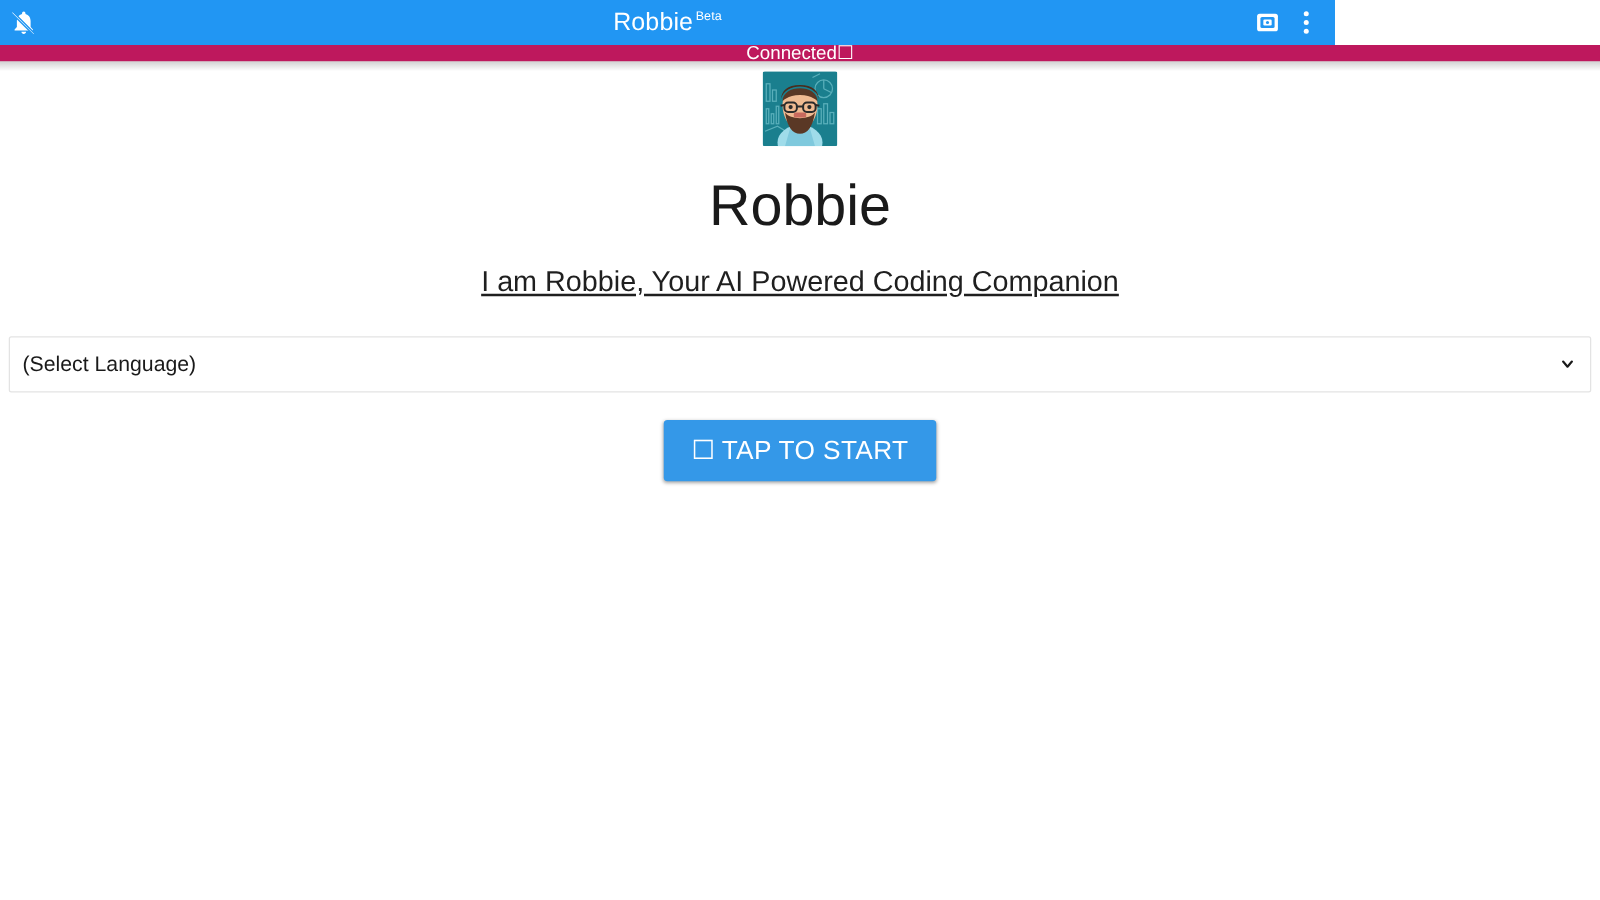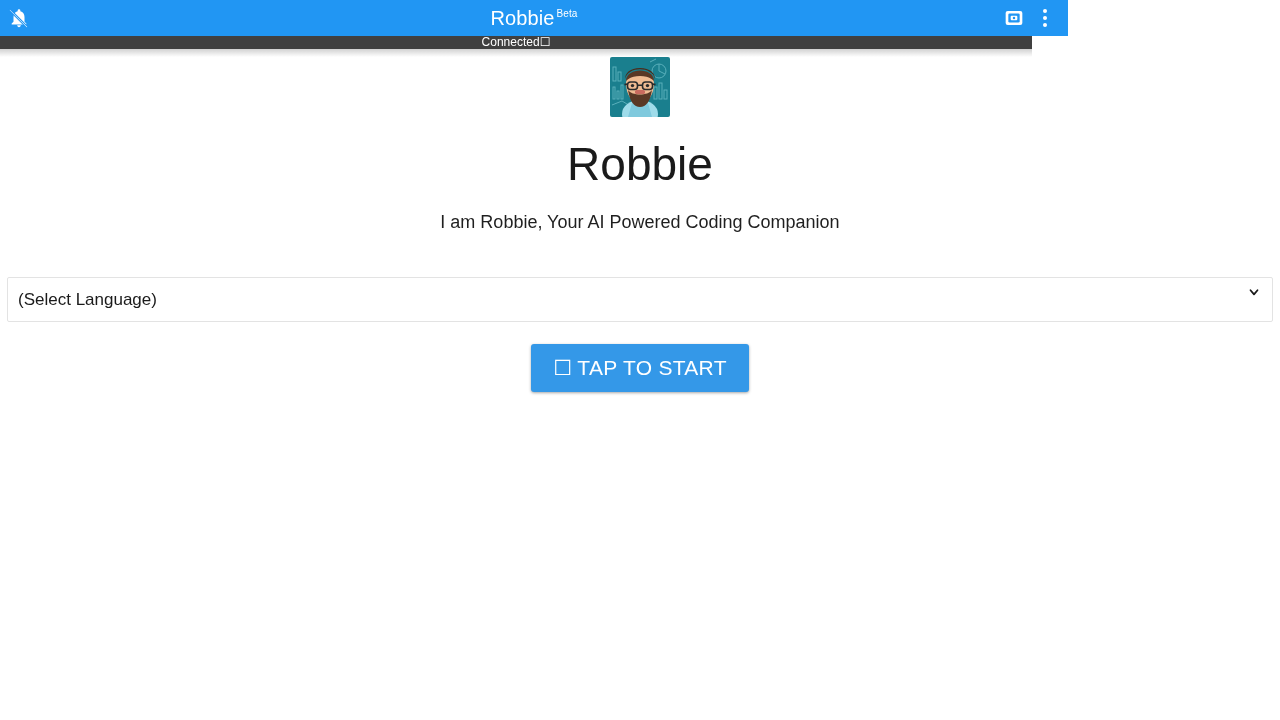--- a/index.html
+++ b/index.html
@@ -54,25 +54,25 @@
   }
   .appbar-title sup {
     font-size: 10px;
     vertical-align: super;
     margin-left: 2px;
   }
 
   
   .status-banner {
     position: relative;
-    width: 1032px;
+    width: 1280px;
     height: 13px;
-    background: #404040;
+    background: #be185d;
     color: #ffffff;
-    font-size: 12px;
+    font-size: 15px;
     line-height: 13px;
     text-align: center;
     white-space: nowrap;
   }
   .status-banner::after {
     content: "";
     position: absolute;
     left: 0; right: 0; top: 13px;
     height: 8px;
     background: linear-gradient(to bottom, rgba(0,0,0,.18), rgba(0,0,0,0));
@@ -101,44 +101,44 @@
   .page-title {
     margin: 22px 0 0 0;
     font-size: 46px;
     font-weight: 400;
     color: #1a1a1a;
     line-height: 1.1;
   }
 
   .page-subtitle {
     margin: 22px 0 0 0;
-    font-size: 18px;
+    font-size: 23px;
     font-weight: 400;
     color: #1f1f1f;
+    text-decoration: underline;
   }
 
   .select-wrap {
     margin: 30px 7px 0 7px;
     position: relative;
   }
   select.language-select {
     -webkit-appearance: none;
     appearance: none;
     width: 100%;
     height: 45px;
     background: #ffffff;
     border: 1px solid #e3e3e3;
     border-radius: 2px;
     font-family: "Liberation Sans", sans-serif;
     font-size: 17px;
     color: #1a1a1a;
     padding: 0 34px 0 10px;
     outline: none;
     text-align: left;
-    margin-top: 14px;
   }
   .select-chevron {
     position: absolute;
     right: 12px; top: 50%;
     transform: translateY(-50%);
     pointer-events: none;
     width: 14px; height: 14px;
   }
 
   .start-row {

